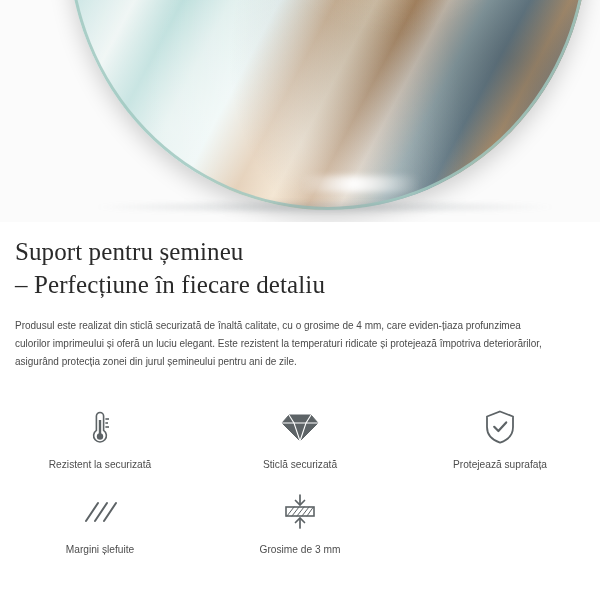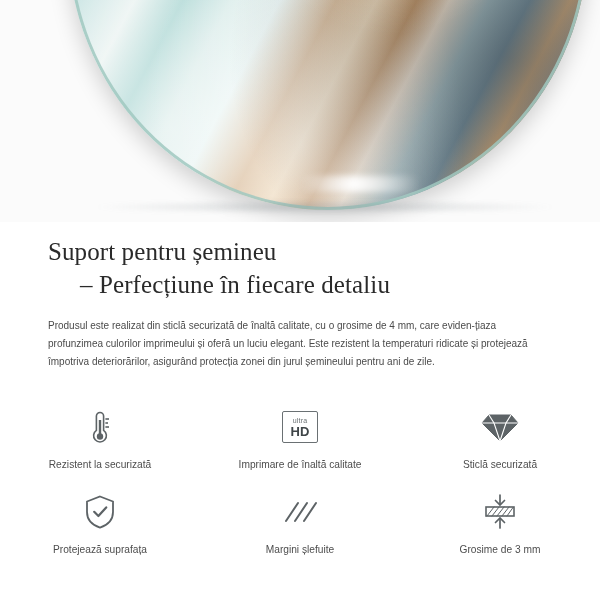--- a/index.html
+++ b/index.html
@@ -110,35 +110,34 @@
     background: radial-gradient(ellipse at center, rgba(120,130,135,0.30) 0%, rgba(120,130,135,0) 70%);
     filter: blur(2px);
   }
 
   
   .content {
     position: absolute;
     top: 222px;
     left: 0;
     width: 600px;
-    padding: 0 48px;
+    padding: 0 15px;
     box-sizing: border-box;
   }
   .headline {
     margin: 14px 0 0 0;
     font-family: "Liberation Serif", serif;
     font-size: 25px;
     line-height: 1.30;
     font-weight: 400;
     color: #2a2a2a;
     letter-spacing: 0.1px;
   }
   .headline .line2 {
     display: block;
-    margin-left: 32px;
   }
   .body-copy {
     margin: 16px 0 0 0;
     font-size: 10px;
     line-height: 1.78;
     color: #4b4b4b;
     max-width: 528px;
   }
 
   
@@ -226,29 +225,20 @@
           <circle cx="14" cy="29.5" r="3.2" fill="#5d6366" stroke="none"></circle>
           <rect x="12.8" y="13" width="2.4" height="14" fill="#5d6366" stroke="none"></rect>
           <line x1="19.4" y1="12" x2="23" y2="12"></line>
           <line x1="19.4" y1="16" x2="22" y2="16"></line>
           <line x1="19.4" y1="20" x2="23" y2="20"></line>
         </svg>
       </div>
       <div class="feature-label">Rezistent la securizată</div>
     </div>
 
-    <div class="feature">
-      <div class="feature-icon">
-        <div class="hd-badge">
-          <span class="u">ultra</span>
-          <span class="hd">HD</span>
-        </div>
-      </div>
-      <div class="feature-label">Imprimare de înaltă calitate</div>
-    </div>
 
     <div class="feature">
       <div class="feature-icon">
         <svg width="38" height="34" viewBox="0 0 38 34" fill="#5d6366" stroke="#5d6366" stroke-width="1">
           <path d="M8 5 H30 L37 13 L19 31 L1 13 Z" fill="#5d6366"></path>
           <path d="M1 13 H37" stroke="#ffffff" stroke-width="1.1" fill="none"></path>
           <path d="M8 5 L13 13 L19 31" stroke="#ffffff" stroke-width="1.1" fill="none"></path>
           <path d="M30 5 L25 13 L19 31" stroke="#ffffff" stroke-width="1.1" fill="none"></path>
         </svg>
       </div>

